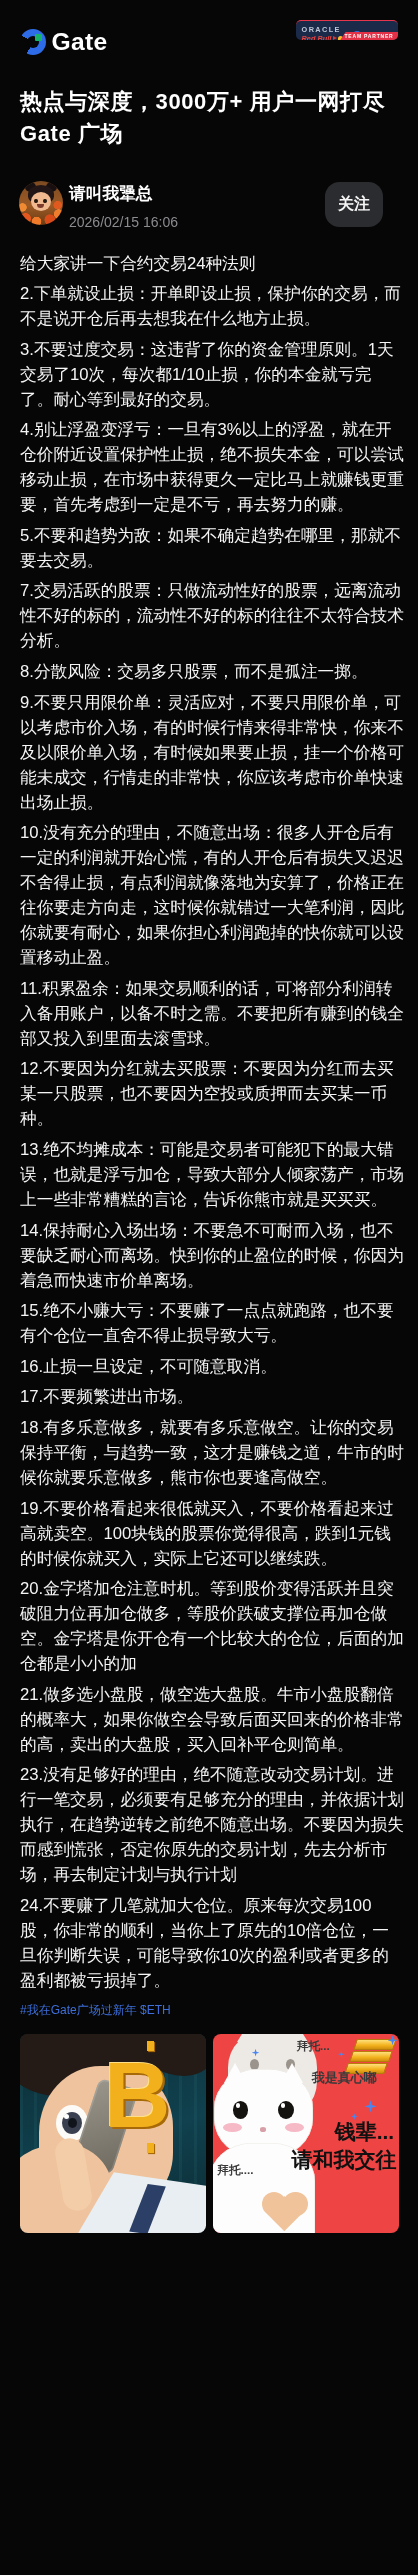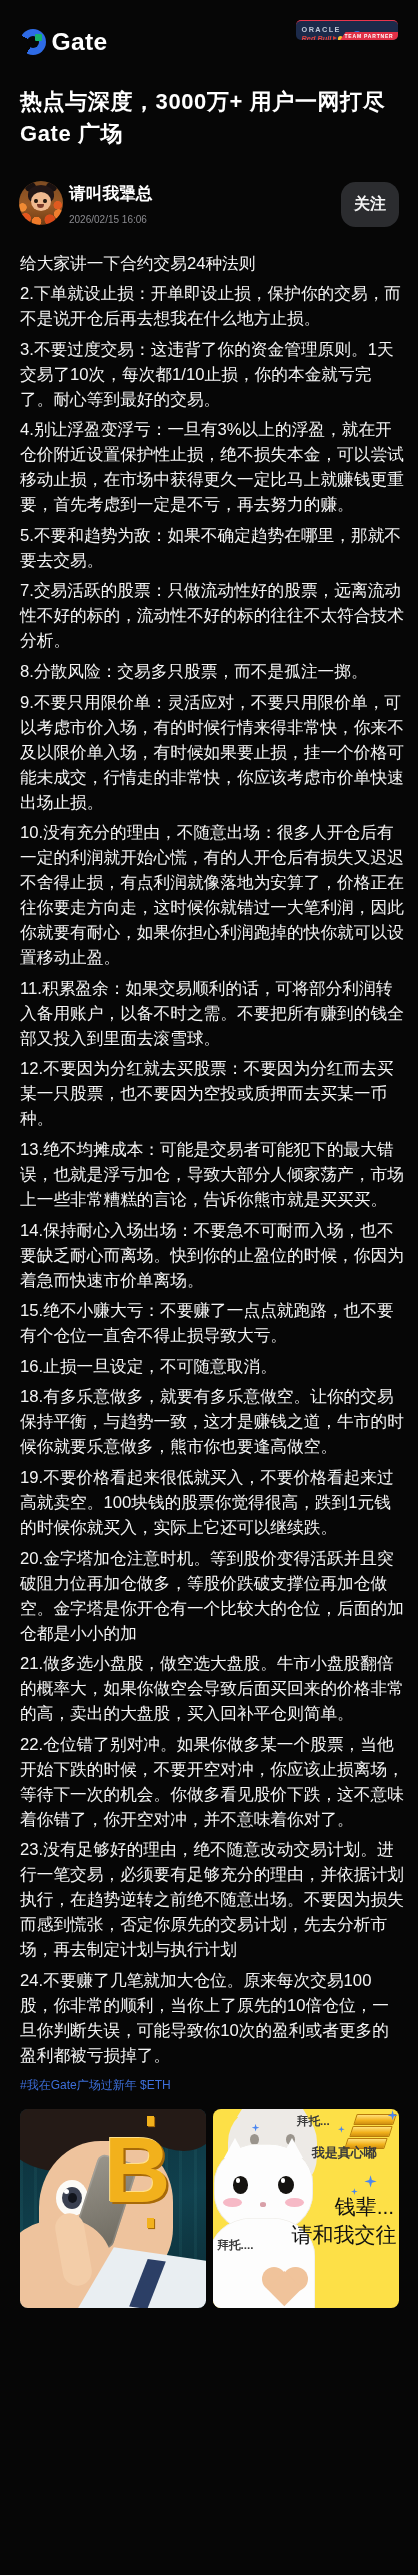--- a/index.html
+++ b/index.html
@@ -69,23 +69,23 @@
   }
   .av-bun { position:absolute; top:1.1px; width:11px; height:10px; border-radius:50%; background:#181010; }
   .av-bun.l { left:5.6px; } .av-bun.r { right:5.6px; }
   .av-hair { position:absolute; left:9px; top:4.5px; width:26px; height:19px; border-radius:50% 50% 40% 40%; background:#221616; }
   .av-face { position:absolute; left:11.7px; top:11px; width:20px; height:19px; border-radius:50%; background:#f0b98f; }
   .av-eye { position:absolute; top:7.3px; width:3.3px; height:3.9px; border-radius:50%; background:#24180f; }
   .av-eye.l { left:3.9px; } .av-eye.r { right:3.9px; }
   .av-mouth { position:absolute; left:6.7px; bottom:2.2px; width:6.7px; height:4.5px; border-radius:0 0 5.6px 5.6px; background:#7c3b2a; }
   .user-meta { position:absolute; left:49px; top:1.1px; }
   .username { font-size: 16.7px; font-weight: bold; color:#ffffff; }
-  .timestamp { font-size: 10px; color:#8b8b90; margin-top: 9px; }
+  .timestamp { font-size: 14px; color:#8b8b90; margin-top: 9px; }
   .follow-btn {
-    position:absolute; right:0; top:1.1px; width:58px; height:45px;
+    position:absolute; right:16px; top:1.1px; width:58px; height:45px;
     background:#2b2c2f; border:none; border-radius:14.5px; color:#f5f5f5;
     font-size: 16px; font-weight: bold; font-family: inherit; cursor:pointer;
   }
 
   
   .post-body { margin: 22px 15px 0 20px; }
   .post-body p { font-size: 16.7px; line-height: 25px; color:#f5f5f5; margin: 0 0 5.6px 0; word-break: break-all; }
   .hashtag { display:block; margin: 5.6px 20px 0 20px; font-size: 12px; line-height:23.4px; color:#3d6fdb; text-decoration:none; }
 
   
@@ -108,21 +108,21 @@
   .btc-phone { position:absolute; left:65px; top:48px; width:41px; height:89px; background:linear-gradient(145deg,#9a968c,#6e6a60); border-radius:7.8px; transform:rotate(18deg); box-shadow: inset 0 0 0 1.7px rgba(255,255,255,0.15); }
   .btc-b { position:absolute; left:84px; top:9px; font-size:92px; font-weight:bold; color:#f2b11c; text-shadow: 2.2px 2.2px 0 #a86a08, -1.1px -1.1px 0 #ffe08a; }
   .btc-bar { position:absolute; width:6.7px; height:10px; background:#f2b11c; box-shadow: 1.1px 1.1px 0 #a86a08; }
   .btc-bar.t { left:127px; top:6.7px; } .btc-bar.b { left:127px; top:109px; }
   .btc-hand { position:absolute; left:-13.4px; bottom:-11px; width:106px; height:100px; background:#eec39d; border-radius: 42% 48% 24% 40%; transform:rotate(-14deg); }
   .btc-finger { position:absolute; left:39px; bottom:22px; width:29px; height:73px; background:#f3cda8; border-radius: 14.5px; transform:rotate(-10deg); }
   .btc-shirt { position:absolute; right:0; bottom:0; width:128px; height:61px; background:#e9eef2; clip-path: polygon(0 100%, 28% 0, 100% 22%, 100% 100%); }
   .btc-tie { position:absolute; right:49px; bottom:0; width:19px; height:48px; background:#2c3f66; transform:skewX(-14deg) rotate(8deg); }
 
   
-  .img-cat { background:#fde047;padding-left:32px; }
+  .img-cat { background:#ef4444;padding-left:32px; }
   .cat-ghost { position:absolute; left:15.6px; top:-4.5px; width:89px; height:89px; background:#edeae6; border-radius:42%; }
   .cat-ghost::before, .cat-ghost::after { content:""; position:absolute; top:-3.3px; width:0; height:0;
     border-left:10px solid transparent; border-right:10px solid transparent; border-bottom:16.7px solid #edeae6; }
   .cat-ghost::before { left:9px; } .cat-ghost::after { right:9px; }
   .cat-eye-ghost { position:absolute; width:9px; height:11px; border-radius:50%; background:#9a948c; top:29px; }
   .cat-head { position:absolute; left:1.1px; top:35px; width:99px; height:89px; background:#fdfdfd; border-radius:44%; box-shadow: 0 0 0 0.6px #e7e3dc inset; }
   .cat-head::before, .cat-head::after { content:""; position:absolute; top:-6.7px; width:0; height:0;
     border-left:11px solid transparent; border-right:11px solid transparent; border-bottom:20px solid #fdfdfd; }
   .cat-head::before { left:10px; } .cat-head::after { right:10px; }
   .cat-eye { position:absolute; top:32px; width:15.6px; height:18px; background:#151310; border-radius:50%; }
@@ -134,21 +134,21 @@
   .cat-body { position:absolute; left:-3.3px; top:109px; width:106px; height:95px; background:#fdfdfd; border-radius:40% 40% 0 0; box-shadow: 0 0 0 0.6px #eceae4 inset; }
   .heart-hands { position:absolute; left:48px; bottom:-3.3px; width:48px; height:48px; }
   .hh-c { position:absolute; width:24.6px; height:24.6px; background:#f0c39b; border-radius:50%; top:3.3px; }
   .hh-c.l { left:1.1px; } .hh-c.r { right:1.1px; }
   .hh-sq { position:absolute; left:11.7px; top:12.3px; width:24.6px; height:24.6px; background:#f0c39b; transform:rotate(45deg); }
   .gold { position:absolute; right:4.5px; top:2.2px; width:51px; height:41px; }
   .gold .bar { position:absolute; width:40px; height:11px; background:linear-gradient(180deg,#ffe07a,#f2b11c 60%,#cf8f10); border:0.6px solid #b97c0a; transform:skewX(-18deg); border-radius:1.1px; }
   .gold .bar.b1 { left:3.3px; top:27px; } .gold .bar.b2 { left:7.8px; top:14.5px; } .gold .bar.b3 { left:12.3px; top:2.2px; }
   .sparkle { position:absolute; background:#4a86f0; clip-path: polygon(50% 0, 61% 39%, 100% 50%, 61% 61%, 50% 100%, 39% 61%, 0 50%, 39% 39%); }
   .meme-text { position:absolute; color:#3a3a3a; font-weight:bold; white-space:nowrap; }
-  .meme-text.big { color:#111111; font-weight:400; }
+  .meme-text.big { color:#111111; font-weight:700; }
 
   [data-interactable="true"] { cursor: pointer; }
 </style>
 </head>
 <body>
 
 <div class="page" data-interactable="false">
 
   <header data-interactable="false">
     <div class="brand-row" data-interactable="false">
@@ -221,25 +221,25 @@
       <p data-interactable="false">7.交易活跃的股票：只做流动性好的股票，远离流动性不好的标的，流动性不好的标的往往不太符合技术分析。</p>
       <p data-interactable="false">8.分散风险：交易多只股票，而不是孤注一掷。</p>
       <p data-interactable="false">9.不要只用限价单：灵活应对，不要只用限价单，可以考虑市价入场，有的时候行情来得非常快，你来不及以限价单入场，有时候如果要止损，挂一个价格可能未成交，行情走的非常快，你应该考虑市价单快速出场止损。</p>
       <p data-interactable="false">10.没有充分的理由，不随意出场：很多人开仓后有一定的利润就开始心慌，有的人开仓后有损失又迟迟不舍得止损，有点利润就像落地为安算了，价格正在往你要走方向走，这时候你就错过一大笔利润，因此你就要有耐心，如果你担心利润跑掉的快你就可以设置移动止盈。</p>
       <p data-interactable="false">11.积累盈余：如果交易顺利的话，可将部分利润转入备用账户，以备不时之需。不要把所有赚到的钱全部又投入到里面去滚雪球。</p>
       <p data-interactable="false">12.不要因为分红就去买股票：不要因为分红而去买某一只股票，也不要因为空投或质押而去买某一币种。</p>
       <p data-interactable="false">13.绝不均摊成本：可能是交易者可能犯下的最大错误，也就是浮亏加仓，导致大部分人倾家荡产，市场上一些非常糟糕的言论，告诉你熊市就是买买买。</p>
       <p data-interactable="false">14.保持耐心入场出场：不要急不可耐而入场，也不要缺乏耐心而离场。快到你的止盈位的时候，你因为着急而快速市价单离场。</p>
       <p data-interactable="false">15.绝不小赚大亏：不要赚了一点点就跑路，也不要有个仓位一直舍不得止损导致大亏。</p>
       <p data-interactable="false">16.止损一旦设定，不可随意取消。</p>
+      <p data-interactable="false">17.不要频繁进出市场。</p>
       <p data-interactable="false">18.有多乐意做多，就要有多乐意做空。让你的交易保持平衡，与趋势一致，这才是赚钱之道，牛市的时候你就要乐意做多，熊市你也要逢高做空。</p>
       <p data-interactable="false">19.不要价格看起来很低就买入，不要价格看起来过高就卖空。100块钱的股票你觉得很高，跌到1元钱的时候你就买入，实际上它还可以继续跌。</p>
       <p data-interactable="false">20.金字塔加仓注意时机。等到股价变得活跃并且突破阻力位再加仓做多，等股价跌破支撑位再加仓做空。金字塔是你开仓有一个比较大的仓位，后面的加仓都是小小的加</p>
       <p data-interactable="false">21.做多选小盘股，做空选大盘股。牛市小盘股翻倍的概率大，如果你做空会导致后面买回来的价格非常的高，卖出的大盘股，买入回补平仓则简单。</p>
-      <p data-interactable="false">22.仓位错了别对冲。如果你做多某一个股票，当他开始下跌的时候，不要开空对冲，你应该止损离场，等待下一次的机会。你做多看见股价下跌，这不意味着你错了，你开空对冲，并不意味着你对了。</p>
       <p data-interactable="false">23.没有足够好的理由，绝不随意改动交易计划。进行一笔交易，必须要有足够充分的理由，并依据计划执行，在趋势逆转之前绝不随意出场。不要因为损失而感到慌张，否定你原先的交易计划，先去分析市场，再去制定计划与执行计划</p>
       <p data-interactable="false">24.不要赚了几笔就加大仓位。原来每次交易100股，你非常的顺利，当你上了原先的10倍仓位，一旦你判断失误，可能导致你10次的盈利或者更多的盈利都被亏损掉了。</p>
     </article>
 
   <a class="hashtag" data-interactable="true">#我在Gate广场过新年 $ETH</a>
 
   <section class="image-row" data-interactable="false">
 
     <div class="post-img img-btc" data-interactable="true">
       <div class="btc-hair" data-interactable="false"></div>

